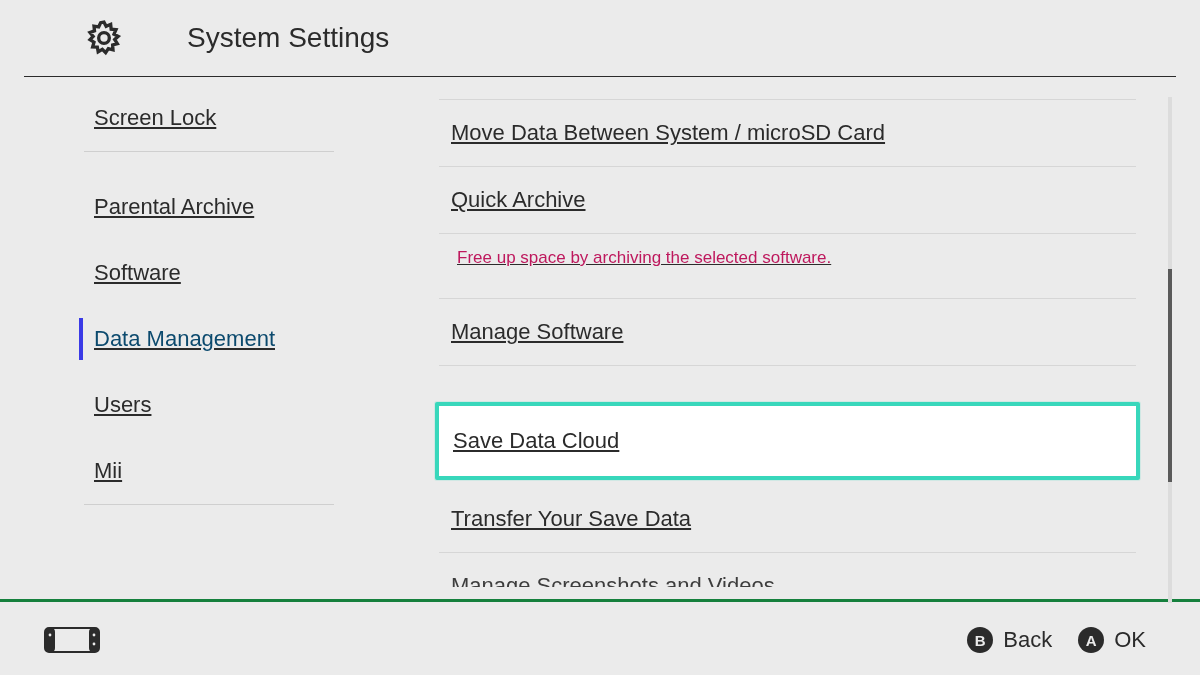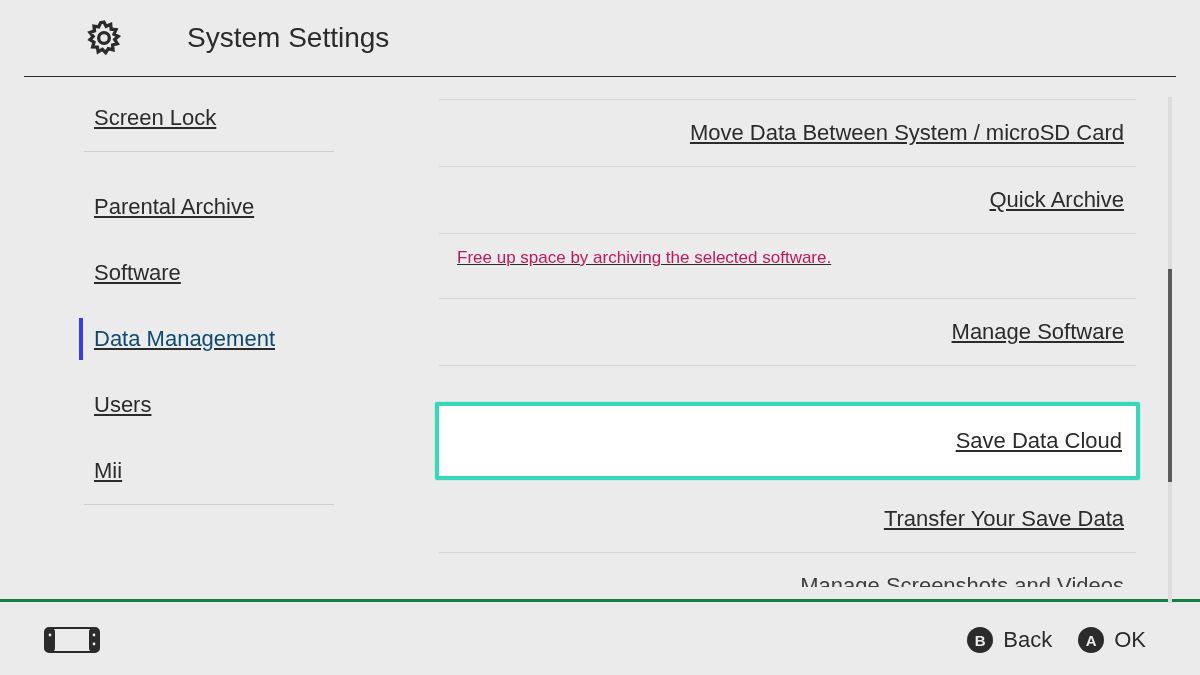--- a/index.html
+++ b/index.html
@@ -84,21 +84,20 @@
   }
   .content-scroll {
     height: 100%;
   }
   .row {
     border-bottom: 1px solid #d6d6d6;
     padding: 20px 12px;
     font-size: 22px;
     color: #2b2b2b;
     cursor: pointer;
-    text-align: right;
   }
   .row.first {
     border-top: 1px solid #d6d6d6;
   }
   .row-desc {
     padding: 14px 18px 30px 18px;
     font-size: 17px;
     color: #be185d;
   }
   .group-gap {

